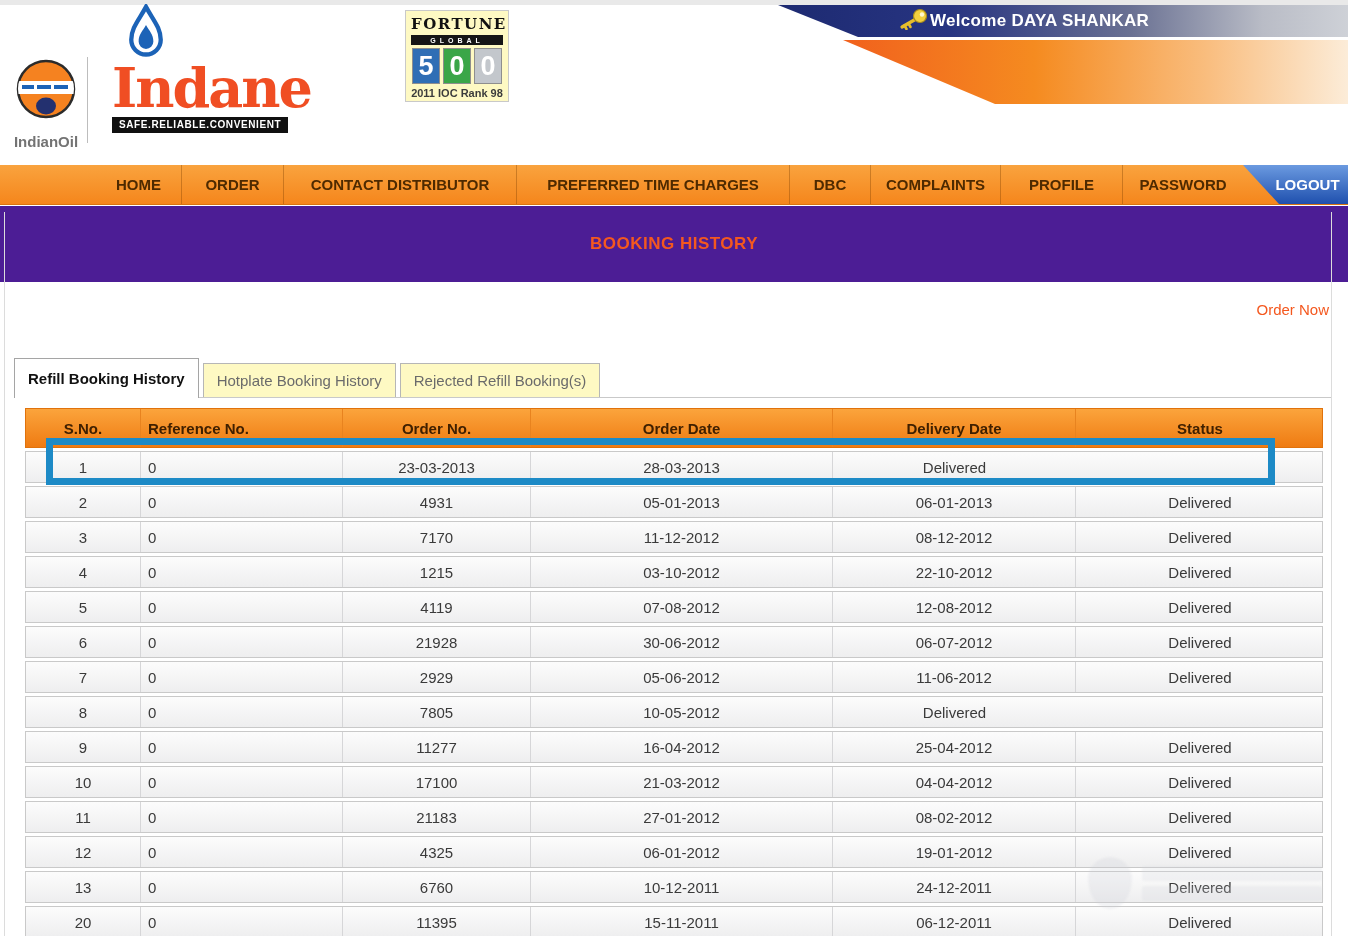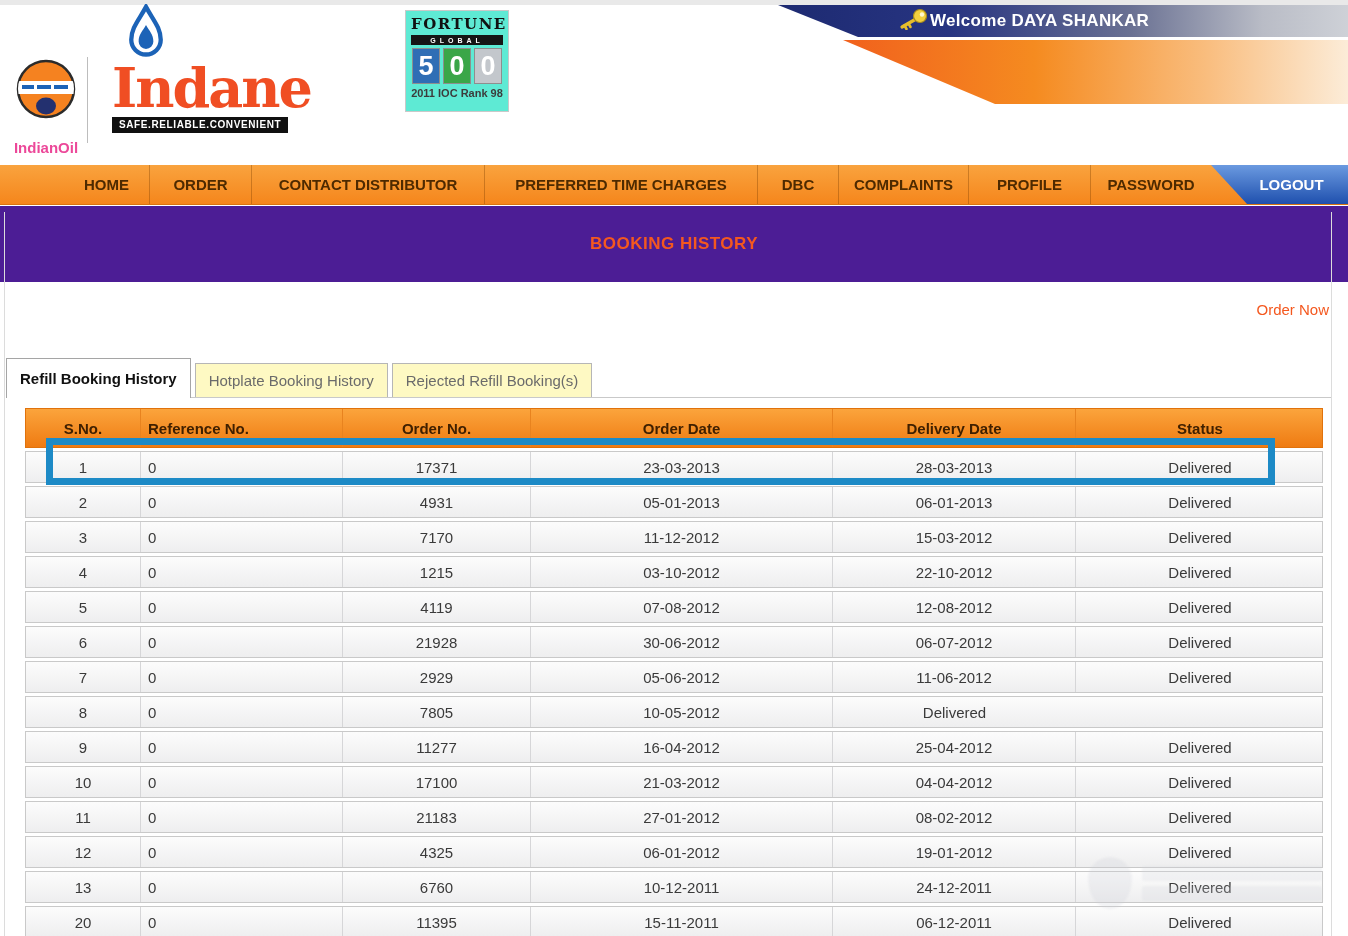--- a/index.html
+++ b/index.html
@@ -17,46 +17,46 @@
   .welcome-inner { display:flex; align-items:center; height:100%; padding-left:118px;
     color:#fff; font-weight:bold; font-size:17px; letter-spacing:0.3px; }
 
   
   .orange-swoosh { position:absolute; top:40px; left:843px; right:0; height:64px;
     background:linear-gradient(to right,#f1611d 0%,#f58b20 38%,#f9bd7e 72%,#fcecd8 100%);
     clip-path:polygon(0 0,100% 0,100% 100%,152px 100%); }
 
   
   .indianoil { position:absolute; left:13px; top:57px; width:66px; text-align:center; }
-  .indianoil-label { margin-top:14px; font-size:15px; font-weight:bold; color:#ec4899; }
+  .indianoil-label { margin-top:8px; font-size:15px; font-weight:bold; color:#737373; }
   .logo-divider { position:absolute; left:87px; top:57px; width:1px; height:86px; background:#bdbdbd; }
   .indane { position:absolute; left:112px; top:4px; }
   .indane-flame { margin-left:8px; }
   .indane-word { font-family:"DejaVu Serif", serif; font-weight:bold; font-size:54px; line-height:0.92;
     color:#f04e23; letter-spacing:-2px; }
   .indane-tag { display:inline-block; margin-top:3px; background:#101010; color:#fff;
     font-weight:bold; font-size:10px; letter-spacing:0.6px; padding:2px 7px 3px; }
 
-  .fortune { position:absolute; left:405px; top:10px; width:104px; background:#5eead4;
-    border:1px solid #c9c9c9; padding:4px 5px 12px; text-align:center; }
+  .fortune { position:absolute; left:405px; top:10px; width:104px; background:#fef9c3;
+    border:1px solid #c9c9c9; padding:4px 5px 2px; text-align:center; }
   .fortune-title { font-family:"DejaVu Serif", serif; font-weight:bold; font-size:15px;
     letter-spacing:1.5px; color:#111; }
   .fortune-global { background:#151515; color:#fff; font-size:7px; letter-spacing:4px;
     padding:2px 0 1px; margin:2px 0 3px; font-weight:bold; }
   .fortune-digits { display:flex; gap:3px; justify-content:center; }
   .digit { width:28px; height:36px; display:flex; align-items:center; justify-content:center;
     font-size:27px; font-weight:bold; color:#fff; border:1px solid #8e8e8e; }
   .digit.d0 { background:#2f6eb5; }
   .digit.d1 { background:#3aa648; }
   .digit.d2 { background:#c3c7cc; }
   .fortune-rank { margin-top:3px; font-size:11px; font-weight:bold; color:#3c3c3c; }
 
   
   .nav { position:absolute; top:165px; left:0; width:1348px; height:40px; display:flex;
-    background:linear-gradient(#f9a33e,#f5861c); border-bottom:1px solid #d97410; }
+    background:linear-gradient(#f9a33e,#f5861c); border-bottom:1px solid #d97410;padding-left:32px; }
   .nav-item { display:flex; align-items:center; justify-content:center;
     color:#4e2a00; font-weight:bold; font-size:15px; border-right:1px solid rgba(120,60,0,0.35);
     cursor:pointer; white-space:nowrap; }
   .nav-item:nth-child(1){ width:150px; justify-content:flex-end; padding-right:20px; }
   .nav-item:nth-child(2){ width:102px; }
   .nav-item:nth-child(3){ width:233px; }
   .nav-item:nth-child(4){ width:273px; }
   .nav-item:nth-child(5){ width:81px; }
   .nav-item:nth-child(6){ width:130px; }
   .nav-item:nth-child(7){ width:122px; }
@@ -70,21 +70,21 @@
     display:flex; align-items:center; justify-content:center; }
   .page-title { color:#f4581f; font-weight:bold; font-size:17px; letter-spacing:0.5px; }
 
   
   .edge-left  { position:absolute; left:4px;  top:212px; bottom:0; width:1px; background:#dcdcdc; }
   .edge-right { position:absolute; right:16px; top:212px; bottom:0; width:1px; background:#dcdcdc; }
 
   .order-now { position:absolute; top:301px; right:19px; color:#f4581f; font-size:15px; cursor:pointer; }
 
   
-  .tabs { position:absolute; left:6px; right:17px; top:358px; height:40px; display:flex;
+  .tabs { position:absolute; left:14px; right:17px; top:358px; height:40px; display:flex;
     align-items:flex-end; border-bottom:1px solid #c9c9c9; }
   .tab { display:flex; align-items:center; height:34px; padding:0 13px; margin-right:4px;
     background:#fef9c3; border:1px solid #b6b6b6; border-bottom:none; color:#6b6b6b;
     font-size:15px; cursor:pointer; white-space:nowrap; }
   .tab.active { height:40px; background:#fff; color:#111; font-weight:bold;
     border-color:#a5a5a5; margin-bottom:-1px; }
 
   
   .table { position:absolute; left:25px; top:408px; width:1298px; }
   .thead, .trow { display:grid; grid-template-columns:115px 202px 188px 302px 243px 248px; }
@@ -207,39 +207,38 @@
         <div class="th c1">Reference No.</div>
         <div class="th c2">Order No.</div>
         <div class="th c3">Order Date</div>
         <div class="th c4">Delivery Date</div>
         <div class="th c5">Status</div>
       </div>
     <div>
         <div class="trow">
           <div class="td c0">1</div>
           <div class="td c1">0</div>
-          <div class="td c2">17371</div>
           <div class="td c3">23-03-2013</div>
           <div class="td c4">28-03-2013</div>
           <div class="td c5">Delivered</div>
         </div>
         <div class="trow">
           <div class="td c0">2</div>
           <div class="td c1">0</div>
           <div class="td c2">4931</div>
           <div class="td c3">05-01-2013</div>
           <div class="td c4">06-01-2013</div>
           <div class="td c5">Delivered</div>
         </div>
         <div class="trow">
           <div class="td c0">3</div>
           <div class="td c1">0</div>
           <div class="td c2">7170</div>
           <div class="td c3">11-12-2012</div>
-          <div class="td c4">15-03-2012</div>
+          <div class="td c4">08-12-2012</div>
           <div class="td c5">Delivered</div>
         </div>
         <div class="trow">
           <div class="td c0">4</div>
           <div class="td c1">0</div>
           <div class="td c2">1215</div>
           <div class="td c3">03-10-2012</div>
           <div class="td c4">22-10-2012</div>
           <div class="td c5">Delivered</div>
         </div>

